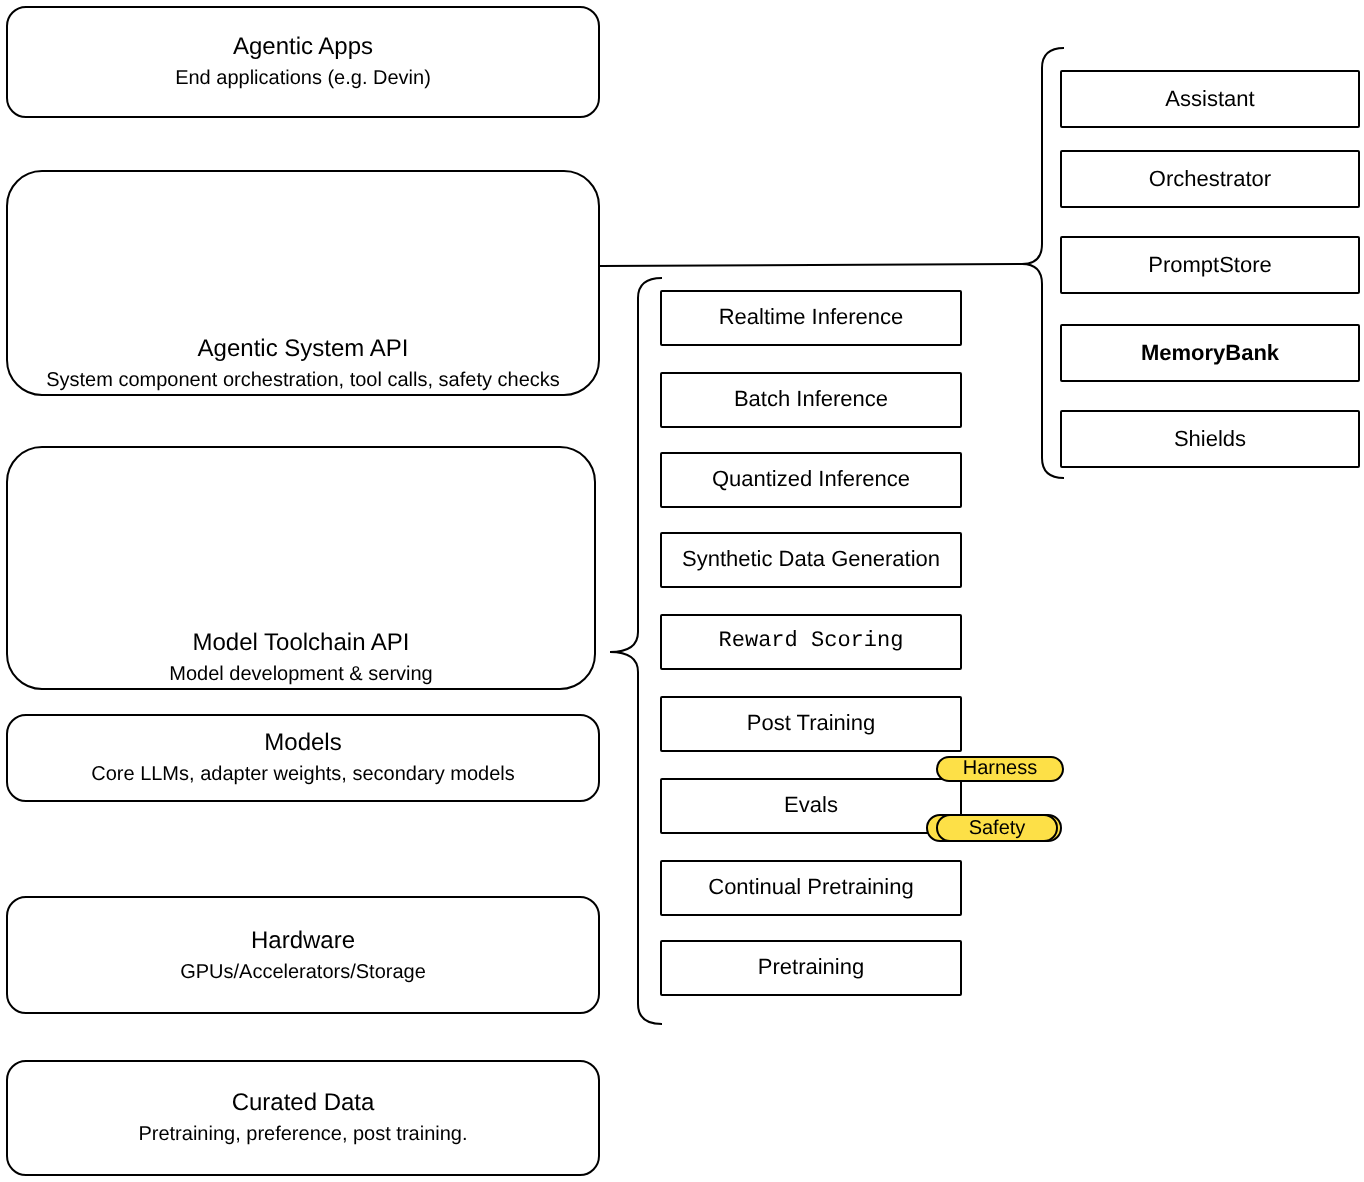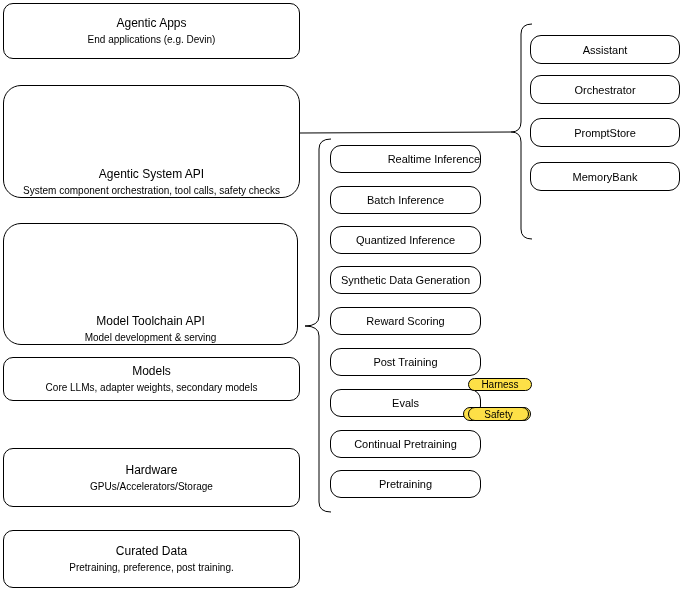--- a/index.html
+++ b/index.html
@@ -25,21 +25,21 @@
   }
   .r10 { border-radius: 10px; }
   .r18 { border-radius: 18px; justify-content: flex-end; }
   .node .title { font-size: 12px; line-height: 15px; white-space: nowrap; }
   .node .subtitle { font-size: 10px; line-height: 12px; margin-top: 3px; white-space: nowrap; }
   .mbox, .rbox {
     position: absolute;
     background: #ffffff;
     border: 1px solid #000000;
     box-sizing: border-box;
-    border-radius: 11px;
+    border-radius: 1px;
     font-size: 11px;
     display: flex;
     align-items: center;
     justify-content: center;
     text-align: center;
     white-space: nowrap;
   }
   .mbox { left: 330px; width: 151px; height: 28px; }
   .rbox { left: 530px; width: 150px; height: 29px; }
   .pill {
@@ -99,33 +99,33 @@
   <div class="node r10 z2" style="left:3px; top:448px; width:297px; height:59px;">
     <div class="title">Hardware</div>
     <div class="subtitle">GPUs/Accelerators/Storage</div>
   </div>
 
   <div class="node r10 z2" style="left:3px; top:530px; width:297px; height:58px;">
     <div class="title">Curated Data</div>
     <div class="subtitle">Pretraining, preference, post training.</div>
   </div>
 
-  <div class="mbox z2" style="top:145px;justify-content:flex-end;">
+  <div class="mbox z2" style="top:145px;">
     <span>Realtime Inference</span>
   </div>
   <div class="mbox z2" style="top:186px;">
     <span>Batch Inference</span>
   </div>
   <div class="mbox z2" style="top:226px;">
     <span>Quantized Inference</span>
   </div>
   <div class="mbox z2" style="top:266px;">
     <span>Synthetic Data Generation</span>
   </div>
-  <div class="mbox z2" style="top:307px;">
+  <div class="mbox z2" style="top:307px;font-family:Liberation Mono, monospace;">
     <span>Reward Scoring</span>
   </div>
   <div class="mbox z2" style="top:348px;">
     <span>Post Training</span>
   </div>
   <div class="mbox z2" style="top:389px;">
     <span>Evals</span>
   </div>
   <div class="mbox z2" style="top:430px;">
     <span>Continual Pretraining</span>
@@ -146,17 +146,20 @@
 
   <div class="rbox z2" style="top:35px;">
     <span>Assistant</span>
   </div>
   <div class="rbox z2" style="top:75px;">
     <span>Orchestrator</span>
   </div>
   <div class="rbox z2" style="top:118px;">
     <span>PromptStore</span>
   </div>
-  <div class="rbox z2" style="top:162px;">
+  <div class="rbox z2" style="top:162px;font-weight:bold;">
     <span>MemoryBank</span>
+  </div>
+  <div class="rbox z2" style="top:205px;">
+    <span>Shields</span>
   </div>
 
 </div>
 
 </body></html>

